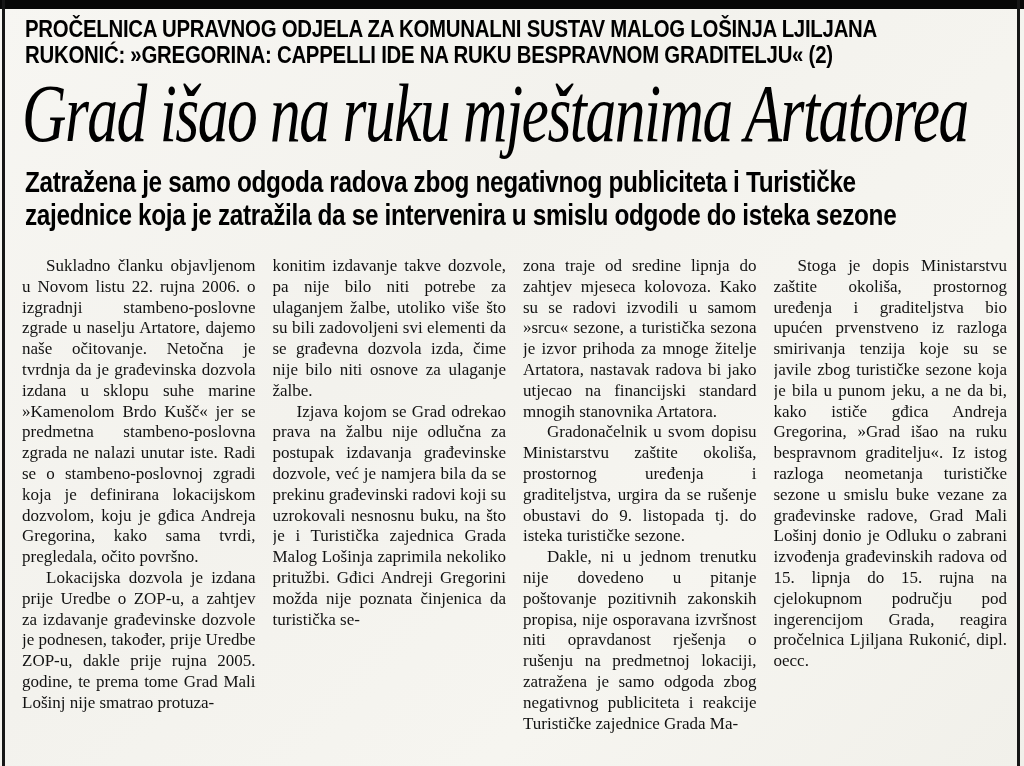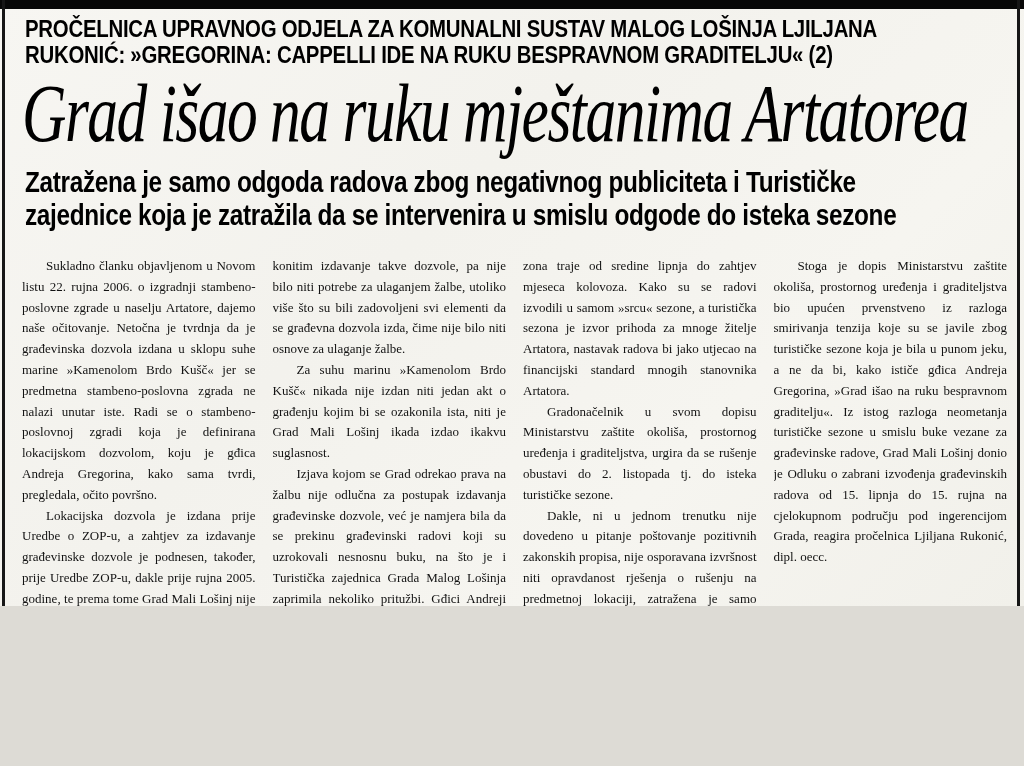--- a/index.html
+++ b/index.html
@@ -3,21 +3,21 @@
 <meta charset="utf-8">
 <style>
   html, body {
     margin: 0;
     padding: 0;
     background: #dddbd5;
   }
   .page {
     position: relative;
     width: 1024px;
-    height: 606px;
+    height: 766px;
     background: linear-gradient(135deg, #f7f6f2 0%, #f3f2ed 40%, #f6f5f0 70%, #f1f0ea 100%);
     overflow: hidden;
     font-kerning: normal;
   }
   .top-bar {
     position: absolute;
     top: 0; left: 0;
     width: 1024px; height: 9px;
     background: #070707;
   }
@@ -80,21 +80,21 @@
     transform: scaleX(0.84);
     transform-origin: left center;
   }
   .columns {
     position: absolute;
     top: 256px; left: 22px;
     width: 985px; height: 500px;
     display: flex;
     gap: 17px;
     font-family: "Liberation Serif", serif;
-    font-size: 13px;
+    font-size: 17px;
     line-height: 20.8px;
     color: #121212;
     text-align: justify;
     justify-content: center;
   }
   .colm {
     flex: 1 1 0;
     min-width: 0;
     overflow: hidden;
   }
@@ -126,26 +126,25 @@
     <span class="sub-line">zajednice koja je zatražila da se intervenira u smislu odgode do isteka sezone</span>
   </div>
 
   <div class="columns">
     <div class="colm">
       <p class="indent">Sukladno članku objavljenom u Novom listu 22. rujna 2006. o izgradnji stambeno-poslovne zgrade u naselju Artatore, dajemo naše očitovanje. Netočna je tvrdnja da je građevinska dozvola izdana u sklopu suhe marine »Kamenolom Brdo Kušč« jer se predmetna stambeno-poslovna zgrada ne nalazi unutar iste. Radi se o stambeno-poslovnoj zgradi koja je definirana lokacijskom dozvolom, koju je gđica Andreja Gregorina, kako sama tvrdi, pregledala, očito površno.</p>
       <p class="indent">Lokacijska dozvola je izdana prije Uredbe o ZOP-u, a zahtjev za izdavanje građevinske dozvole je podnesen, također, prije Uredbe ZOP-u, dakle prije rujna 2005. godine, te prema tome Grad Mali Lošinj nije smatrao protuza-</p>
     </div>
     <div class="colm">
       <p>konitim izdavanje takve dozvole, pa nije bilo niti potrebe za ulaganjem žalbe, utoliko više što su bili zadovoljeni svi elementi da se građevna dozvola izda, čime nije bilo niti osnove za ulaganje žalbe.</p>
-      <p class="indent">Za suhu marinu »Kamenolom Brdo Kušč« nikada nije izdan niti jedan akt o građenju kojim bi se ozakonila ista, niti je Grad Mali Lošinj ikada izdao ikakvu suglasnost.</p>
       <p class="indent">Izjava kojom se Grad odrekao prava na žalbu nije odlučna za postupak izdavanja građevinske dozvole, već je namjera bila da se prekinu građevinski radovi koji su uzrokovali nesnosnu buku, na što je i Turistička zajednica Grada Malog Lošinja zaprimila nekoliko pritužbi. Gđici Andreji Gregorini možda nije poznata činjenica da turistička se-</p>
     </div>
     <div class="colm">
       <p>zona traje od sredine lipnja do zahtjev mjeseca kolovoza. Kako su se radovi izvodili u samom »srcu« sezone, a turistička sezona je izvor prihoda za mnoge žitelje Artatora, nastavak radova bi jako utjecao na financijski standard mnogih stanovnika Artatora.</p>
-      <p class="indent">Gradonačelnik u svom dopisu Ministarstvu zaštite okoliša, prostornog uređenja i graditeljstva, urgira da se rušenje obustavi do 2. listopada tj. do isteka turističke sezone.</p>
+      <p class="indent">Gradonačelnik u svom dopisu Ministarstvu zaštite okoliša, prostornog uređenja i graditeljstva, urgira da se rušenje obustavi do 9. listopada tj. do isteka turističke sezone.</p>
       <p class="indent">Dakle, ni u jednom trenutku nije dovedeno u pitanje poštovanje pozitivnih zakonskih propisa, nije osporavana izvršnost niti opravdanost rješenja o rušenju na predmetnoj lokaciji, zatražena je samo odgoda zbog negativnog publiciteta i reakcije Turističke zajednice Grada Ma-</p>
     </div>
     <div class="colm">
       <p class="indent">Stoga je dopis Ministarstvu zaštite okoliša, prostornog uređenja i graditeljstva bio upućen prvenstveno iz razloga smirivanja tenzija koje su se javile zbog turističke sezone koja je bila u punom jeku, a ne da bi, kako ističe gđica Andreja Gregorina, »Grad išao na ruku bespravnom graditelju«. Iz istog razloga neometanja turističke sezone u smislu buke vezane za građevinske radove, Grad Mali Lošinj donio je Odluku o zabrani izvođenja građevinskih radova od 15. lipnja do 15. rujna na cjelokupnom području pod ingerencijom Grada, reagira pročelnica Ljiljana Rukonić, dipl. oecc.</p>
     </div>
   </div>
 
 </div>
 
 </body></html>

